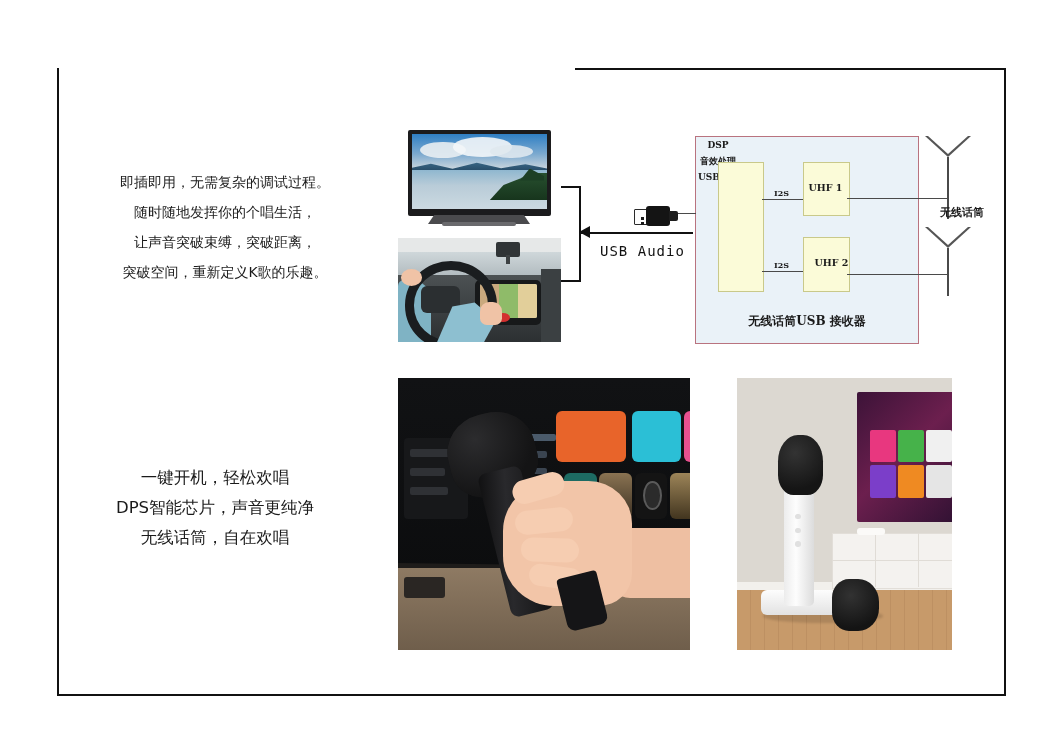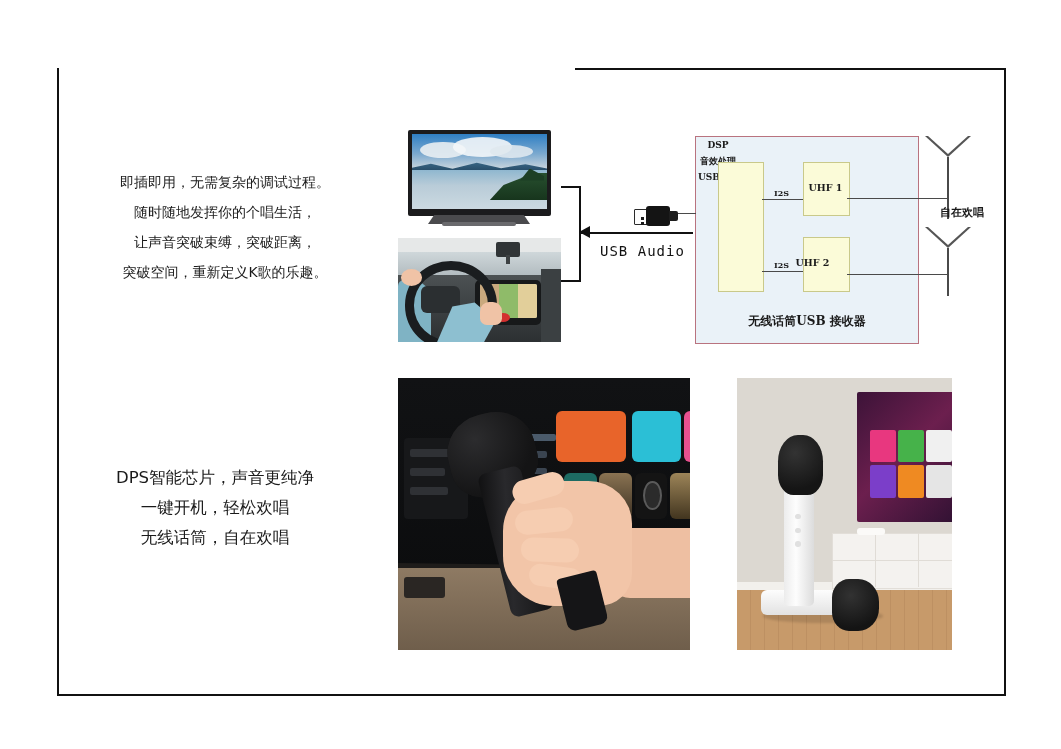--- a/index.html
+++ b/index.html
@@ -227,22 +227,22 @@
 
 
   <div class="para para-top">
     <span class="line">即插即用，无需复杂的调试过程。</span>
     <span class="line">随时随地发挥你的个唱生活，</span>
     <span class="line">让声音突破束缚，突破距离，</span>
     <span class="line">突破空间，重新定义K歌的乐趣。</span>
   </div>
 
   <div class="para para-bottom">
+    <span class="line">一键开机，轻松欢唱</span>
     <span class="line">DPS智能芯片，声音更纯净</span>
-    <span class="line">一键开机，轻松欢唱</span>
     <span class="line">无线话筒，自在欢唱</span>
   </div>
 
   <div class="photo tv-photo">
     <div class="tv-body">
       <div class="tv-screen">
         <div class="sky"></div>
         <div class="cloud c1"></div>
         <div class="cloud c2"></div>
         <div class="cloud c3"></div>
@@ -299,21 +299,21 @@
 
     <div class="blk dsp"></div>
     <div class="dsp-t" style="left:22px;top:64px;">DSP</div>
     <div class="dsp-t" style="left:22px;top:88px;">音效处理</div>
     <div class="dsp-t" style="left:22px;top:108px;">USB上传</div>
 
     <div class="blk uhf1"></div>
     <div class="blk-label uhf-t" style="left:107px;top:45px;width:45px;">UHF 1</div>
 
     <div class="blk uhf2"></div>
-    <div class="blk-label uhf-t" style="left:94px;top:120px;width:45px;">UHF 2</div>
+    <div class="blk-label uhf-t" style="left:113px;top:120px;width:45px;">UHF 2</div>
 
     <div class="wire w1"></div>
     <div class="wire w2"></div>
     <div class="i2s i2s1">I2S</div>
     <div class="i2s i2s2">I2S</div>
 
     <div class="recv-label">无线话筒USB 接收器</div>
   </div>
 
   <div class="wire w3" style="position:absolute;left:847px;top:198px;width:101px;"></div>
@@ -324,21 +324,21 @@
       <div class="ant-tri-in"></div>
     </div>
     <div class="ant-stem"></div>
   </div>
   <div class="ant ant2">
     <div class="ant-tri">
       <div class="ant-tri-in"></div>
     </div>
     <div class="ant-stem"></div>
   </div>
-  <div class="wireless-label">自在欢唱</div>
+  <div class="wireless-label">无线话筒</div>
 
   <div class="photo mic-photo">
     <div class="mic-bg"></div>
     <div class="side-panel"></div>
     <div class="side-row sr1"></div>
     <div class="side-row sr2"></div>
     <div class="side-row sr3"></div>
     <div class="nav-dot"></div>
     <div class="nav-l1"></div>
     <div class="nav-l2"></div>

